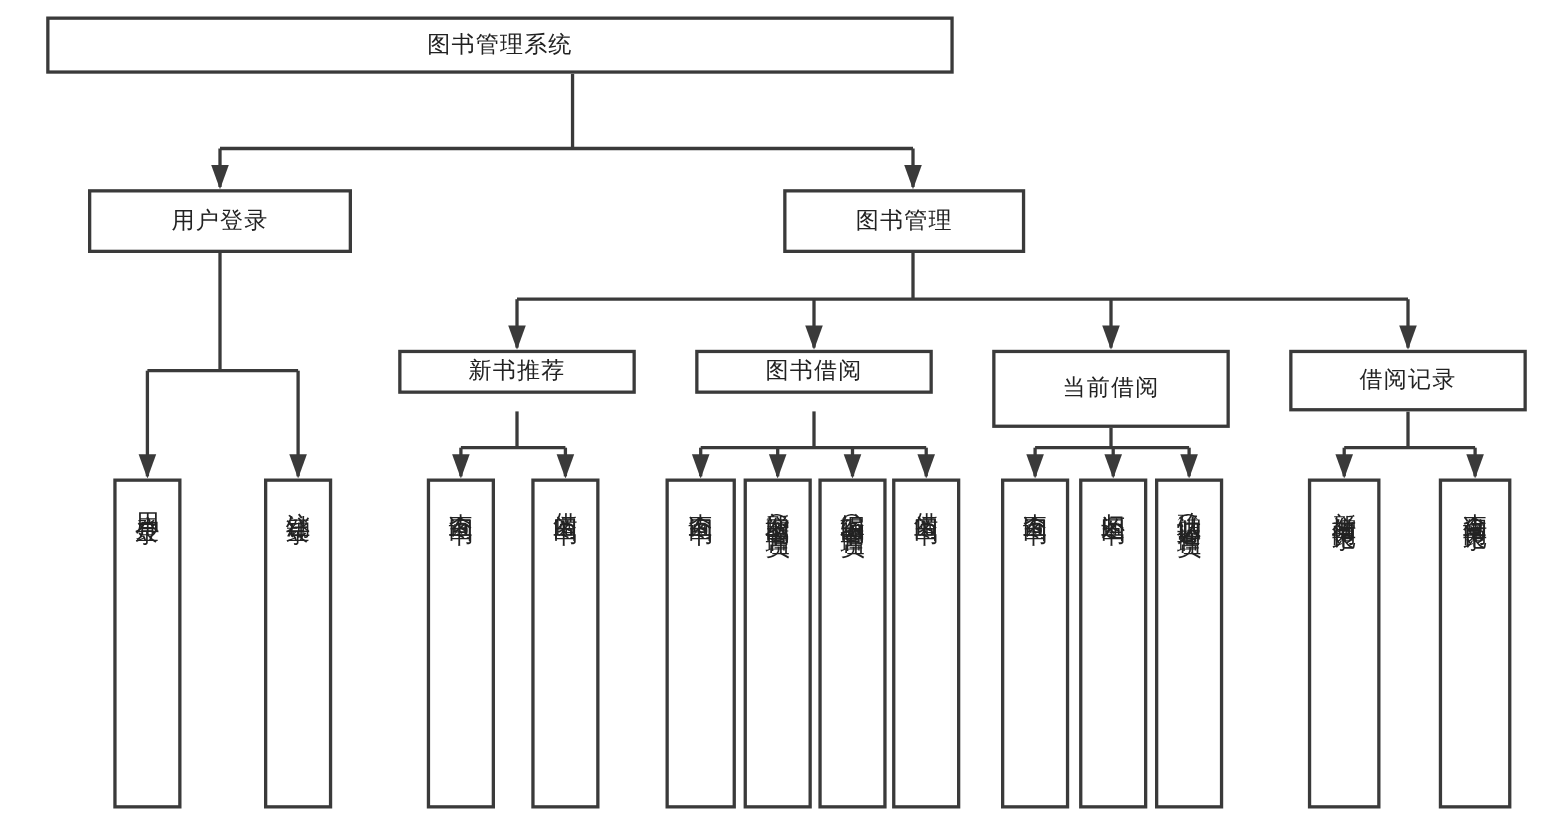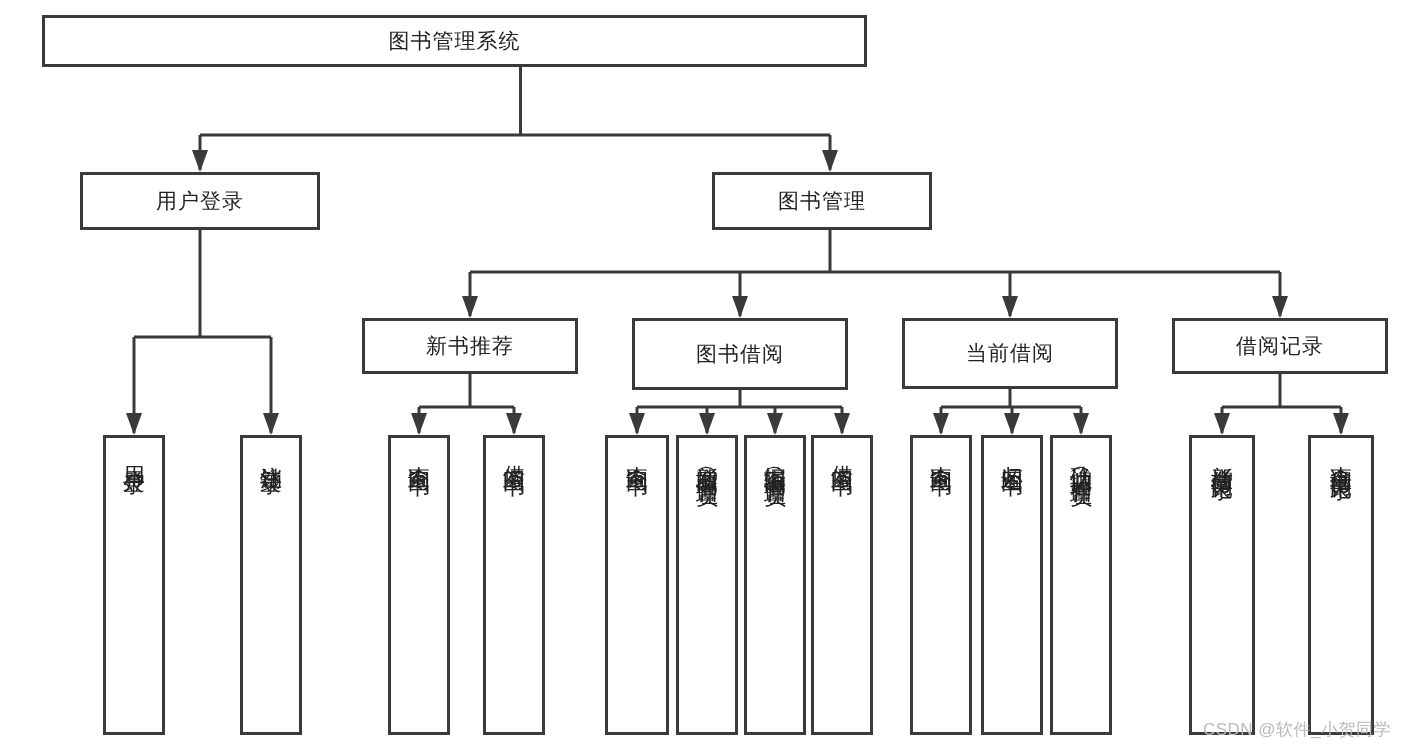--- a/index.html
+++ b/index.html
@@ -130,24 +130,24 @@
   <div id="nodes-layer">
       <div class="node-box" style="left: 18px; top: 15px; width: 825px; height: 52px; margin-left: 24px;">
         <span class="node-label">图书管理系统</span>
       </div>
       <div class="node-box" style="left: 80px; top: 172px; width: 240px; height: 58px;">
         <span class="node-label">用户登录</span>
       </div>
       <div class="node-box" style="left: 712px; top: 172px; width: 220px; height: 58px;">
         <span class="node-label">图书管理</span>
       </div>
-      <div class="node-box" style="left: 362px; top: 318px; width: 216px; height: 56px;">
+      <div class="node-box" style="left: 362px; top: 318px; width: 216px; height: 40px;">
         <span class="node-label">新书推荐</span>
       </div>
-      <div class="node-box" style="left: 632px; top: 318px; width: 216px; height: 72px;">
+      <div class="node-box" style="left: 632px; top: 318px; width: 216px; height: 40px;">
         <span class="node-label">图书借阅</span>
       </div>
       <div class="node-box" style="left: 902px; top: 318px; width: 216px; height: 71px;">
         <span class="node-label">当前借阅</span>
       </div>
       <div class="node-box" style="left: 1172px; top: 318px; width: 216px; height: 56px;">
         <span class="node-label">借阅记录</span>
       </div>
       <div class="node-box vertical leaf-tall" style="left: 103px; top: 435px; width: 62px; height: 300px;">
         <span class="node-label">用户登录</span>
@@ -182,14 +182,13 @@
       <div class="node-box vertical leaf-tall" style="left: 1050px; top: 435px; width: 62px; height: 300px;">
         <span class="node-label">确认归还（管理员）</span>
       </div>
       <div class="node-box vertical leaf-tall" style="left: 1189px; top: 435px; width: 66px; height: 300px;">
         <span class="node-label">新增借阅记录</span>
       </div>
       <div class="node-box vertical leaf-tall" style="left: 1308px; top: 435px; width: 66px; height: 300px;">
         <span class="node-label">查询借阅记录</span>
       </div>
     </div>
-  <div id="watermark">CSDN @软件_小贺同学</div>
 </div>
 
 </body></html>

